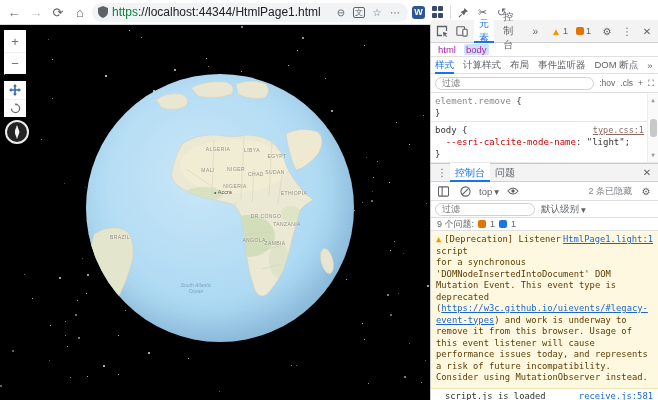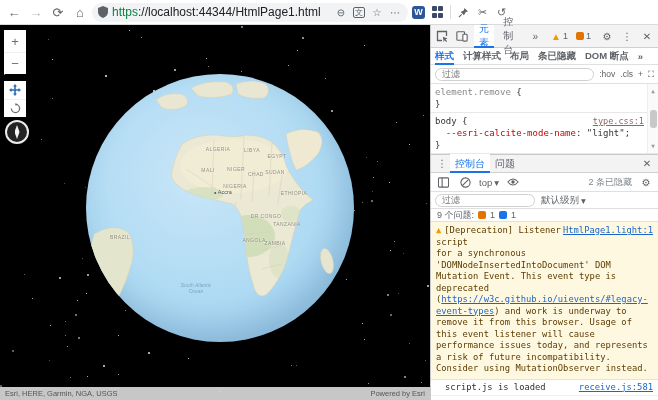--- a/index.html
+++ b/index.html
@@ -54,40 +54,40 @@
   .widget-btn.active { color:#2e6bb4; }
   .compass { position:absolute; left:5px; top:95px; width:24px; height:24px; border-radius:50%;
     background:#242424; border:2px solid #ececec; display:flex; align-items:center; justify-content:center; cursor:pointer; }
   .needle { width:5px; height:14px; background:#f5f5f5; clip-path:polygon(50% 0, 100% 50%, 50% 100%, 0 50%); }
   .attribution { position:absolute; left:0; bottom:0; width:430px; height:13px;
     background:rgba(255,255,255,.78); display:flex; align-items:center; justify-content:space-between;
     padding:0 5px; font-size:7.5px; color:#555; }
 
   
   .devtools { position:absolute; left:430px; top:25px; width:228px; height:375px; background:#fff;
-    border-left:1px solid #c9c9c9; font-size:10px; color:#333; display:flex; flex-direction:column; }
+    border-left:1px solid #c9c9c9; font-size:10px; color:#333; display:flex; flex-direction:column;justify-content:center; }
   .dt-row { display:flex; align-items:center; flex:0 0 auto; }
   .dt-tabbar { height:23px; border-bottom:1px solid #d0d0d0; background:#f3f3f3; padding:0 3px; gap:4px; }
   .dt-iconbtn { width:16px; height:16px; display:flex; align-items:center; justify-content:center;
     color:#5f6368; cursor:pointer; flex:0 0 auto; }
   .dt-tab { padding:0 5px; height:23px; display:flex; align-items:center; color:#5f6368; cursor:pointer; }
   .dt-tab.sel { color:#1a73e8; box-shadow:inset 0 -2px 0 #1a73e8; background:#fff; }
   .badge-group { display:flex; align-items:center; gap:2px; margin-left:4px; cursor:pointer; }
   .warn-tri { color:#f29900; font-size:10px; }
   .issue-sq { width:8px; height:8px; background:#e37400; border-radius:2px; display:inline-block; }
   .issue-sq.blue { background:#1a73e8; }
   .badge-num { color:#5f6368; font-size:9px; }
   .dt-spacer { flex:1; }
 
   .crumbs { height:14px; border-bottom:1px solid #e0e0e0; padding:0 5px; gap:6px; font-size:9.5px; }
   .crumb { color:#a626a4; cursor:pointer; padding:0 2px; }
   .crumb.sel { background:#cfe0fc; border-radius:2px; }
 
   .side-tabs { height:17px; border-bottom:1px solid #e0e0e0; padding:0 4px; gap:9px; font-size:9.5px; color:#5f6368; }
-  .side-tab { cursor:pointer; height:17px; display:flex; align-items:center;font-weight:bold; }
+  .side-tab { cursor:pointer; height:17px; display:flex; align-items:center; }
   .side-tab.sel { color:#1a73e8; box-shadow:inset 0 -2px 0 #1a73e8; }
 
   .styles-filter { height:19px; border-bottom:1px solid #e0e0e0; padding:0 4px; gap:5px; }
   .filter-input { flex:1; height:13px; border:1px solid #d0d0d0; border-radius:7px; font-size:9px;
     padding:0 6px; outline:none; color:#333; background:#fff; font-family:"Liberation Sans",sans-serif; }
   .tiny-tool { font-size:8.5px; color:#5f6368; cursor:pointer; }
 
   .styles-body { font-family:"DejaVu Sans Mono", monospace; font-size:9px; line-height:12px; position:relative; }
   .style-rule { padding:2px 14px 2px 4px; border-bottom:1px solid #e8e8e8; position:relative; }
   .sel-grey { color:#888; }
@@ -359,24 +359,20 @@
           <path d="M6 1.5 A4.5 4.5 0 1 1 1.5 6" fill="none" stroke="#6e6e6e" stroke-width="1.4"></path>
           <path d="M6 0 L8.5 1.5 L6 3 Z" fill="#6e6e6e"></path>
         </svg>
     </div>
   </div>
 
   <div class="compass">
     <div class="needle"></div>
   </div>
 
-  <div class="attribution">
-    <span>Esri, HERE, Garmin, NGA, USGS</span>
-    <span>Powered by Esri</span>
-  </div>
 </div>
 
 <div class="devtools">
 
   <div class="dt-row dt-tabbar">
     <div class="dt-iconbtn">
       <svg width="12" height="12" viewBox="0 0 14 14">
           <path d="M1 1 H13 V7 H11.5 V2.5 H2.5 V11.5 H7 V13 H1 Z" fill="#5f6368"></path>
           <path d="M8 8 L13.5 10 L11 11 L13 13.2 L12 14 L10 12 L9 14 Z" fill="#5f6368"></path>
         </svg>
@@ -397,26 +393,30 @@
     <div class="badge-group">
       <span class="issue-sq"></span>
       <span class="badge-num">1</span>
     </div>
     <div class="dt-spacer"></div>
     <div class="dt-iconbtn">⚙</div>
     <div class="dt-iconbtn">⋮</div>
     <div class="dt-iconbtn">✕</div>
   </div>
 
+  <div class="dt-row crumbs">
+    <span class="crumb">html</span>
+    <span class="crumb sel">body</span>
+  </div>
 
   <div class="dt-row side-tabs">
     <div class="side-tab sel">样式</div>
     <div class="side-tab">计算样式</div>
     <div class="side-tab">布局</div>
-    <div class="side-tab">条已隐藏</div>
+    <div class="side-tab">事件监听器</div>
     <div class="side-tab">DOM 断点</div>
     <div class="side-tab">»</div>
   </div>
 
   <div class="dt-row styles-filter">
     <input class="filter-input" placeholder="过滤" style="">
     <span class="tiny-tool">:hov</span>
     <span class="tiny-tool">.cls</span>
     <span class="tiny-tool">+</span>
     <span class="tiny-tool">⛶</span>

